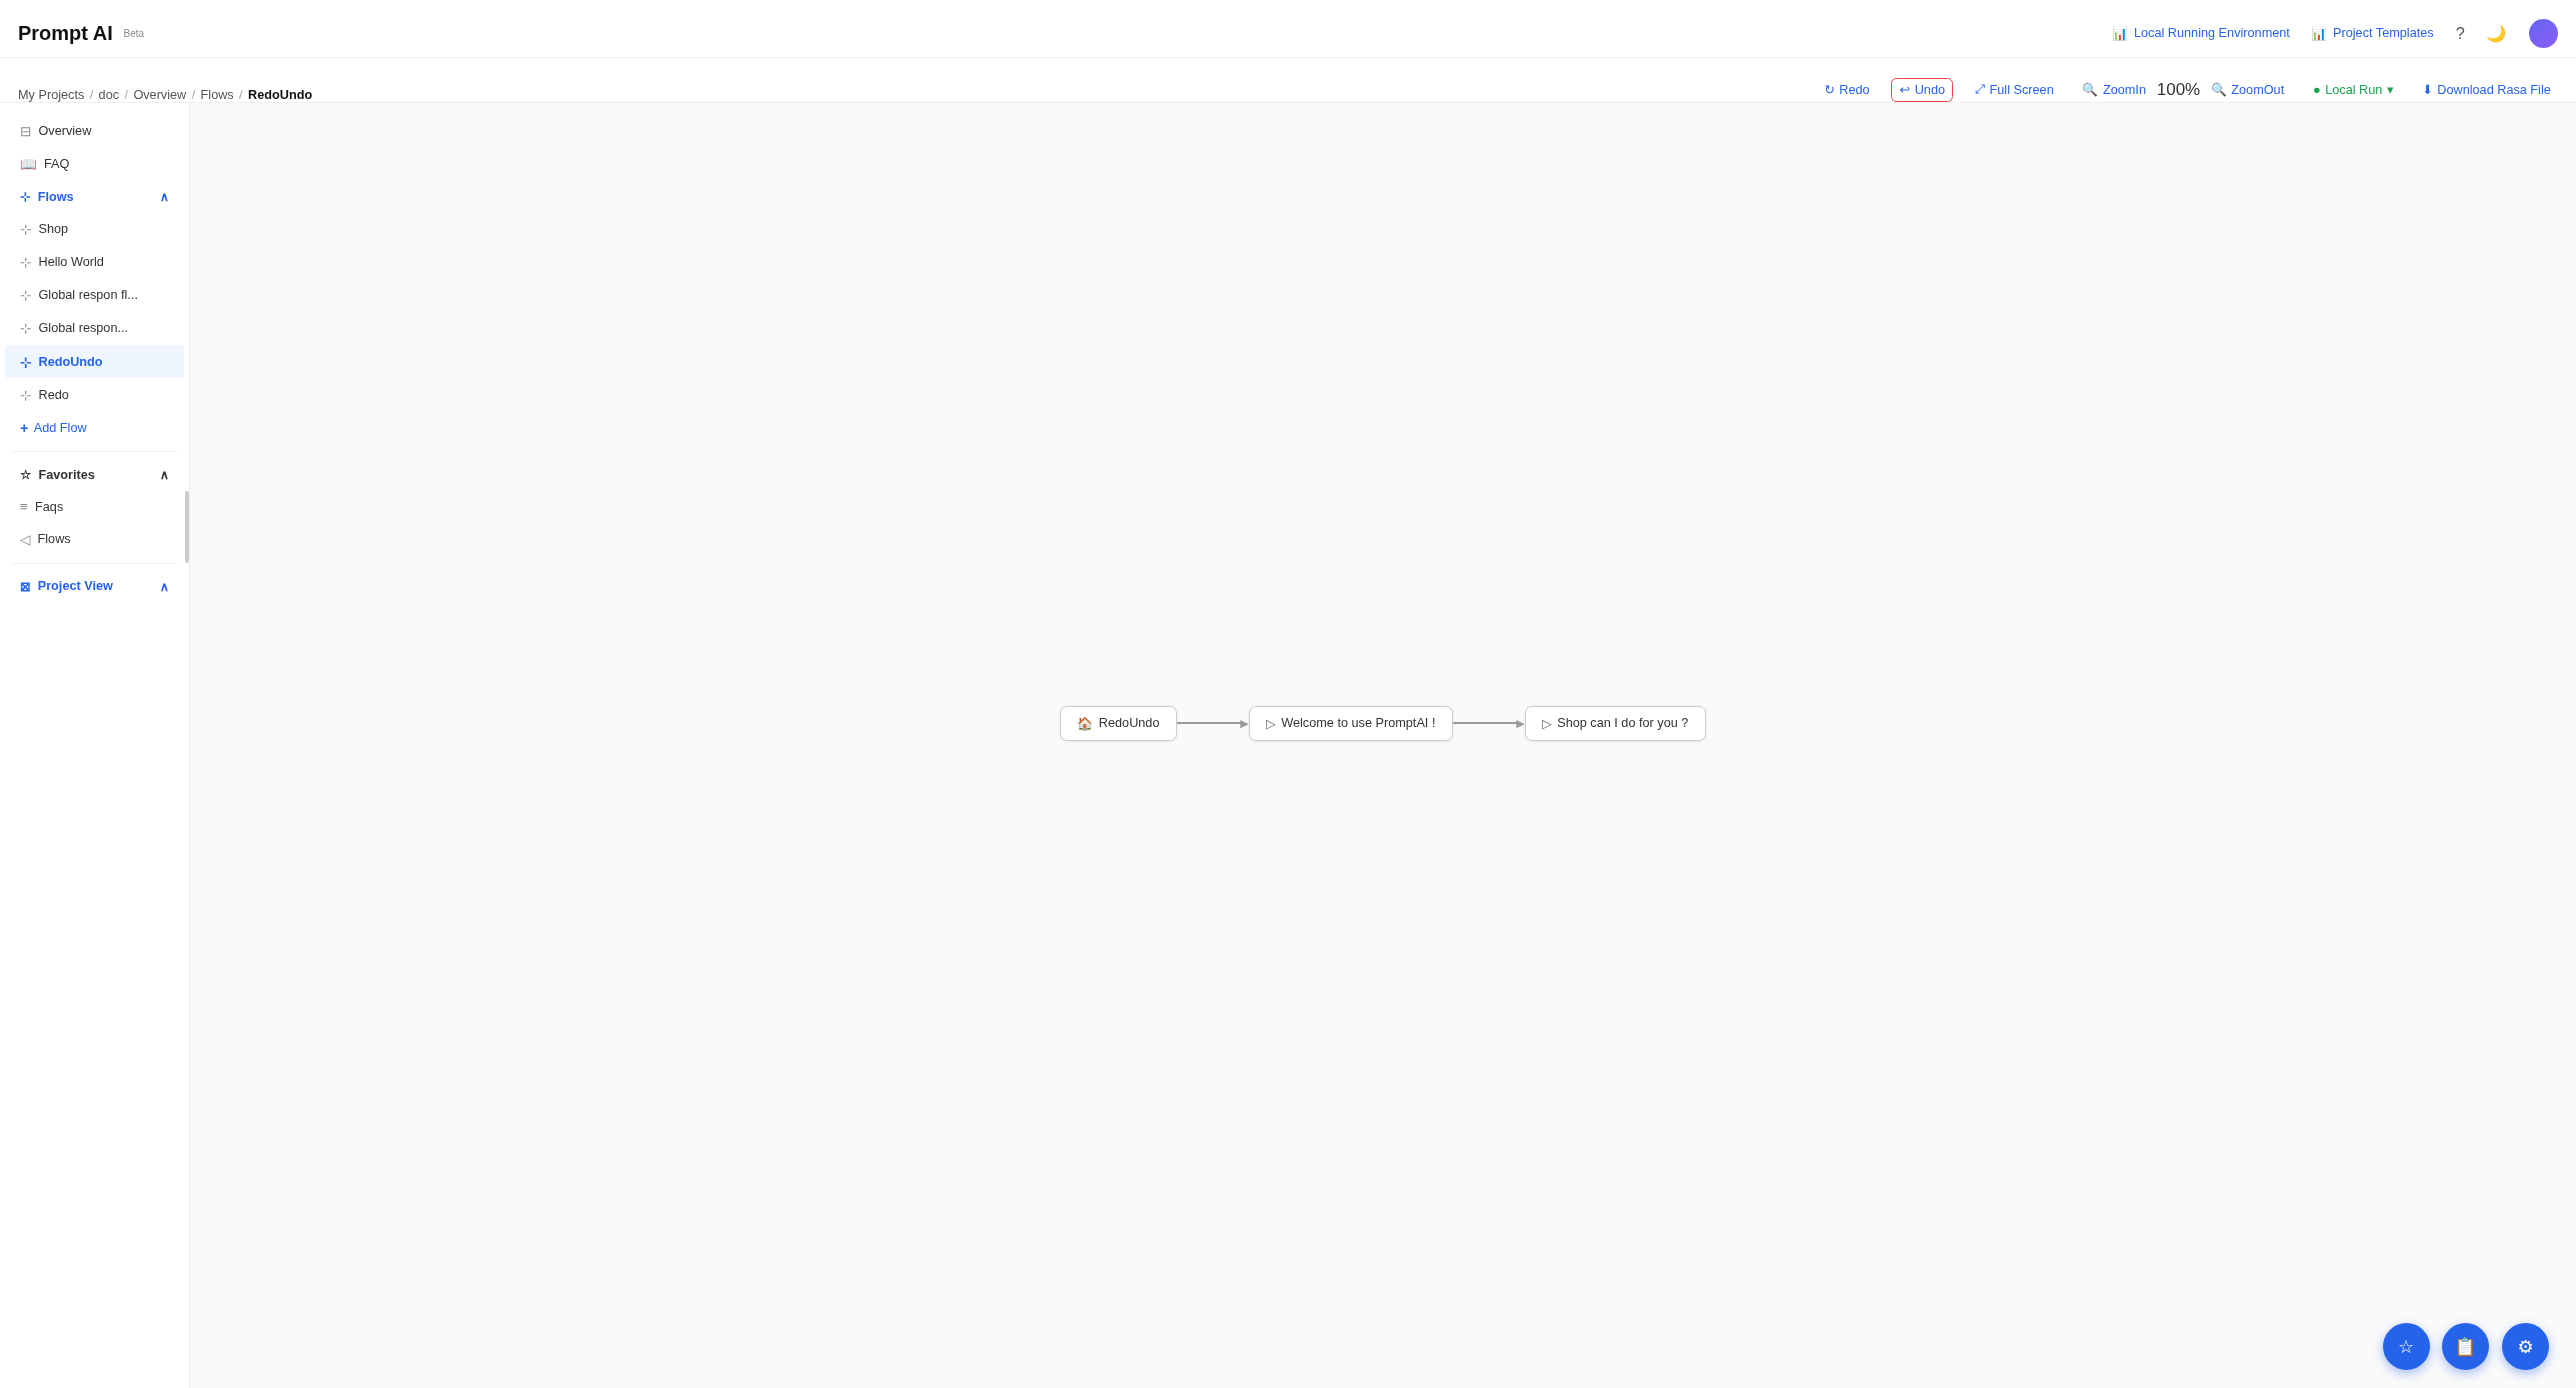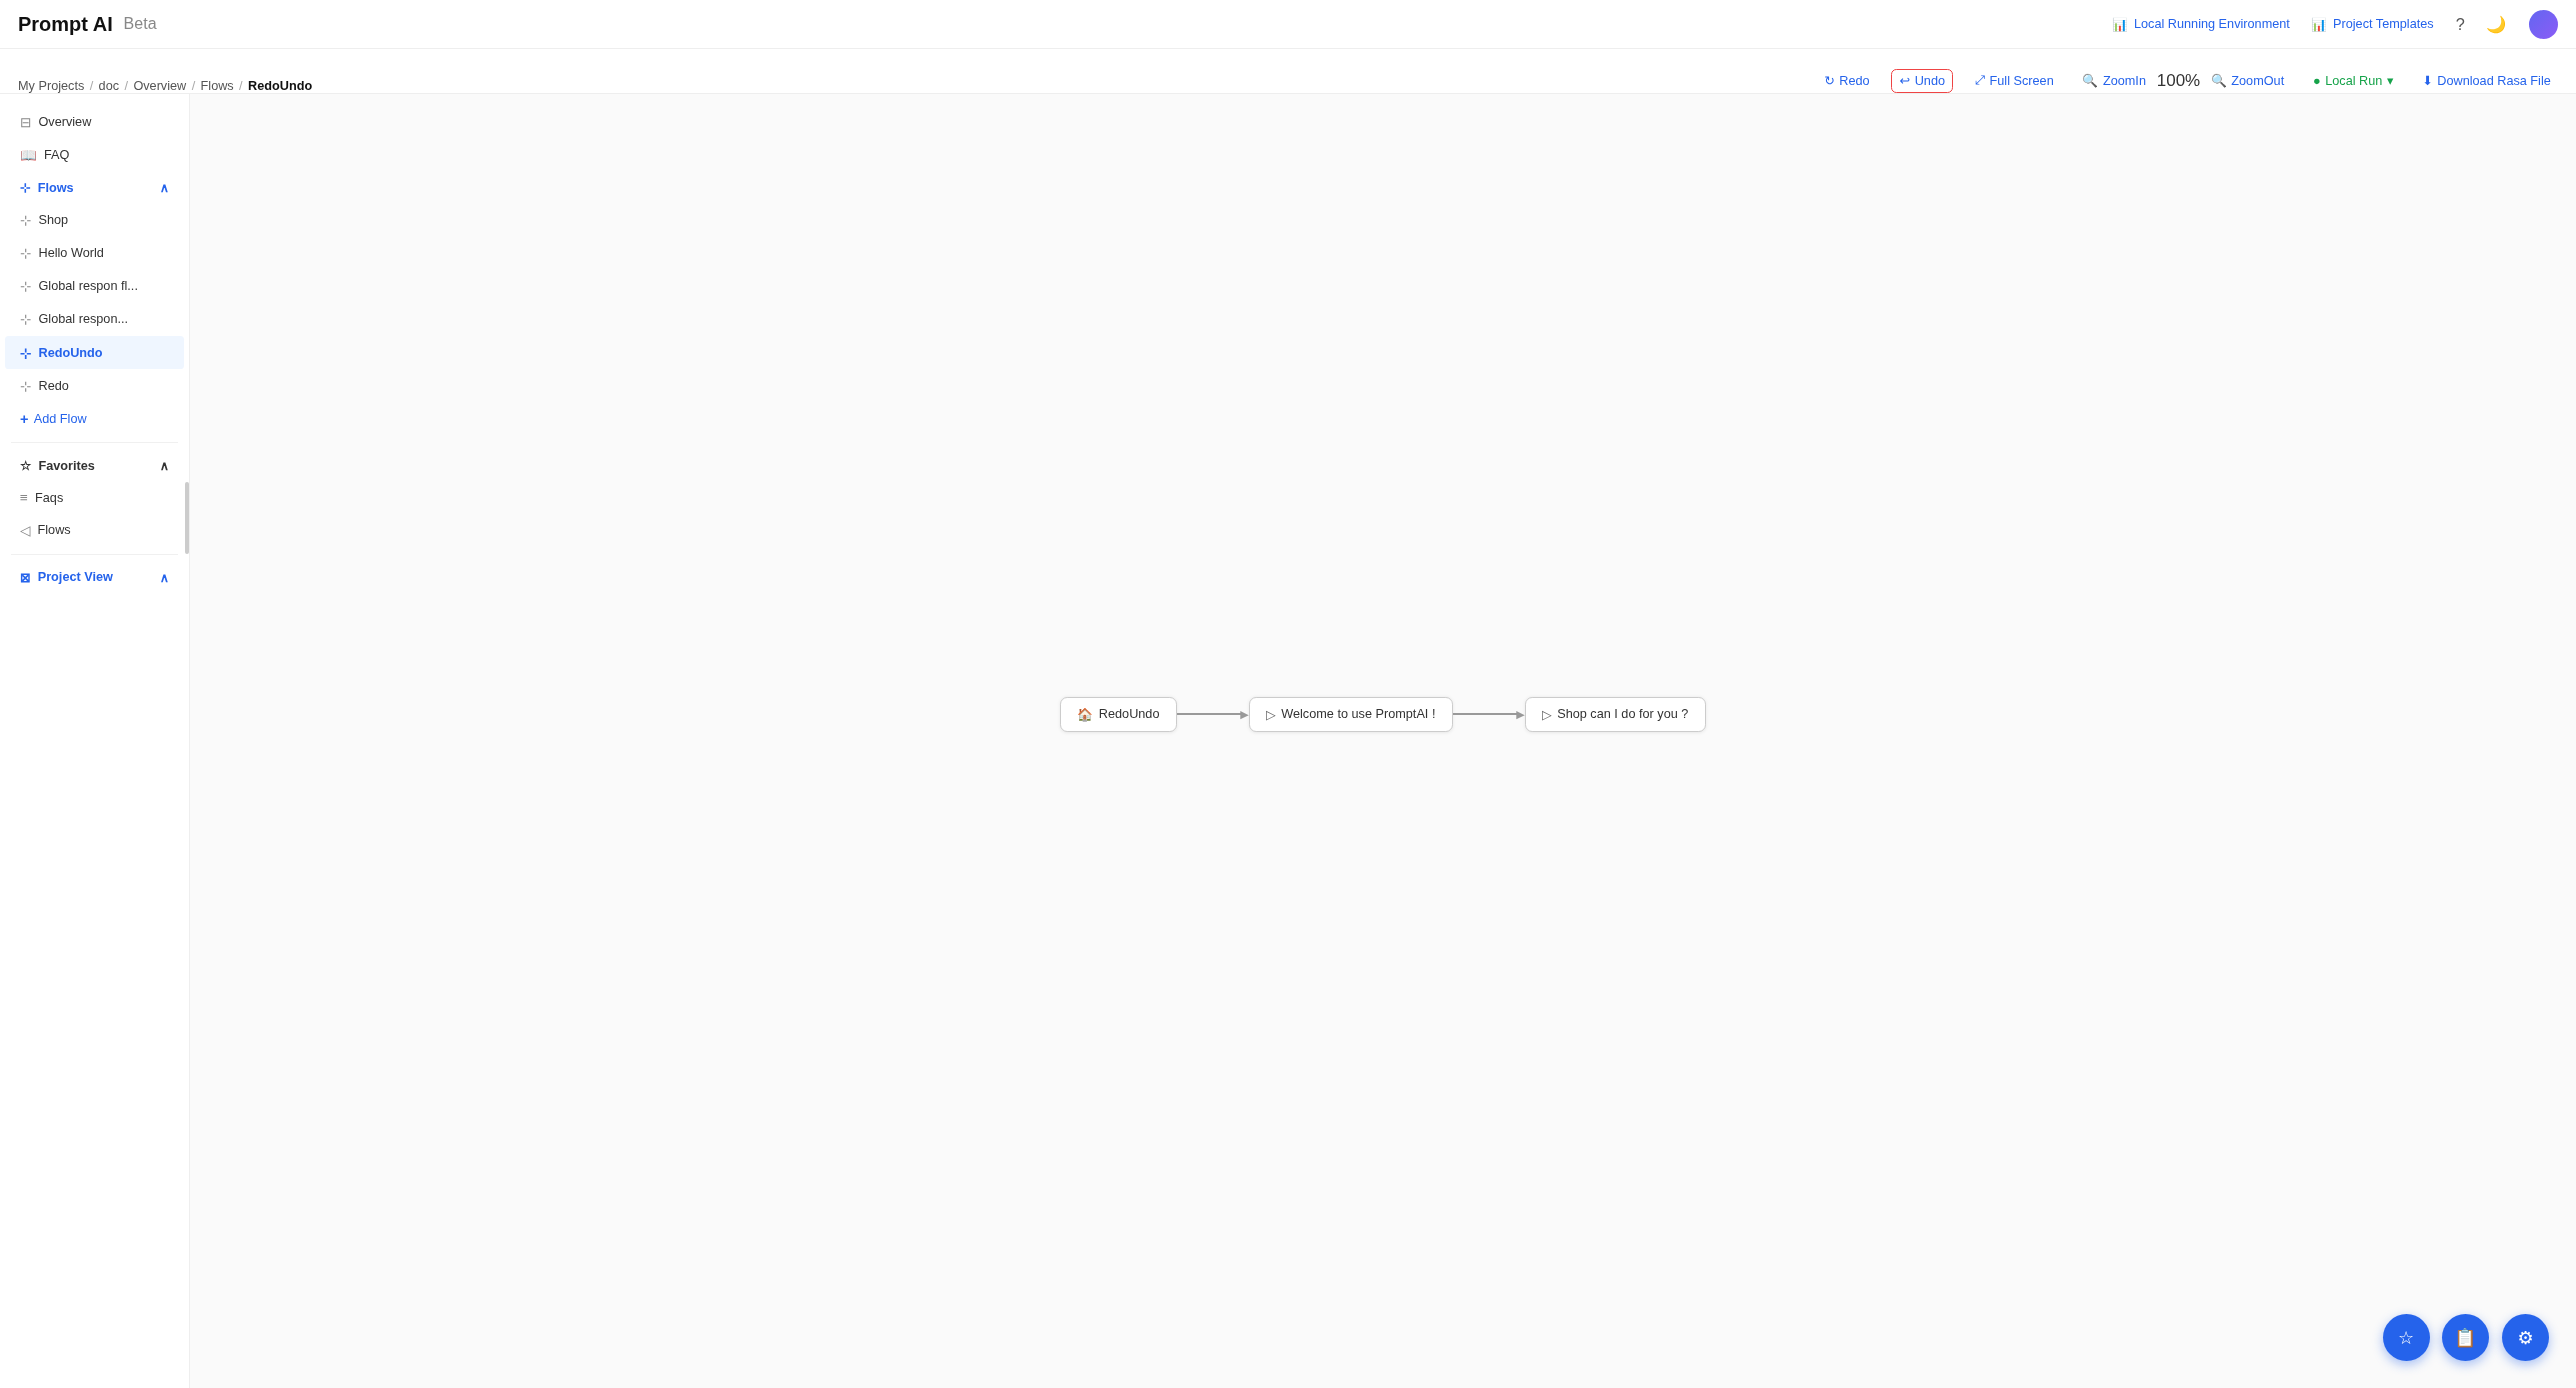--- a/index.html
+++ b/index.html
@@ -6,24 +6,25 @@
     body { font-family: -apple-system, BlinkMacSystemFont, 'Segoe UI', sans-serif; background: #fff; color: #333; overflow: hidden; }
 
     
     .top-nav {
       display: flex;
       align-items: center;
       justify-content: space-between;
       padding: 0 18px;
       height: 49px;
       border-bottom: 0.9px solid #eee;
+      margin-top: 9px;
     }
     .logo-area { display: flex; align-items: center; gap: 7.2px; }
     .logo-text { font-size: 20px; font-weight: 700; color: #111; }
-    .logo-beta { font-size: 16px; color: #888; margin-left: 3.6px; }
+    .logo-beta { font-size: 10px; color: #888; margin-left: 3.6px; }
     .top-nav-right { display: flex; align-items: center; gap: 22px; }
     .nav-link { color: #2563eb; font-size: 12.7px; cursor: pointer; text-decoration: none; display: flex; align-items: center; gap: 5.4px; }
     .nav-icon-btn { background: none; border: none; cursor: pointer; font-size: 16.3px; color: #555; }
     .avatar { width: 29px; height: 29px; border-radius: 50%; background: linear-gradient(135deg, #6366f1, #8b5cf6); cursor: pointer; }
 
     
     .breadcrumb-bar {
       display: flex;
       align-items: flex-end;
       justify-content: space-between;

